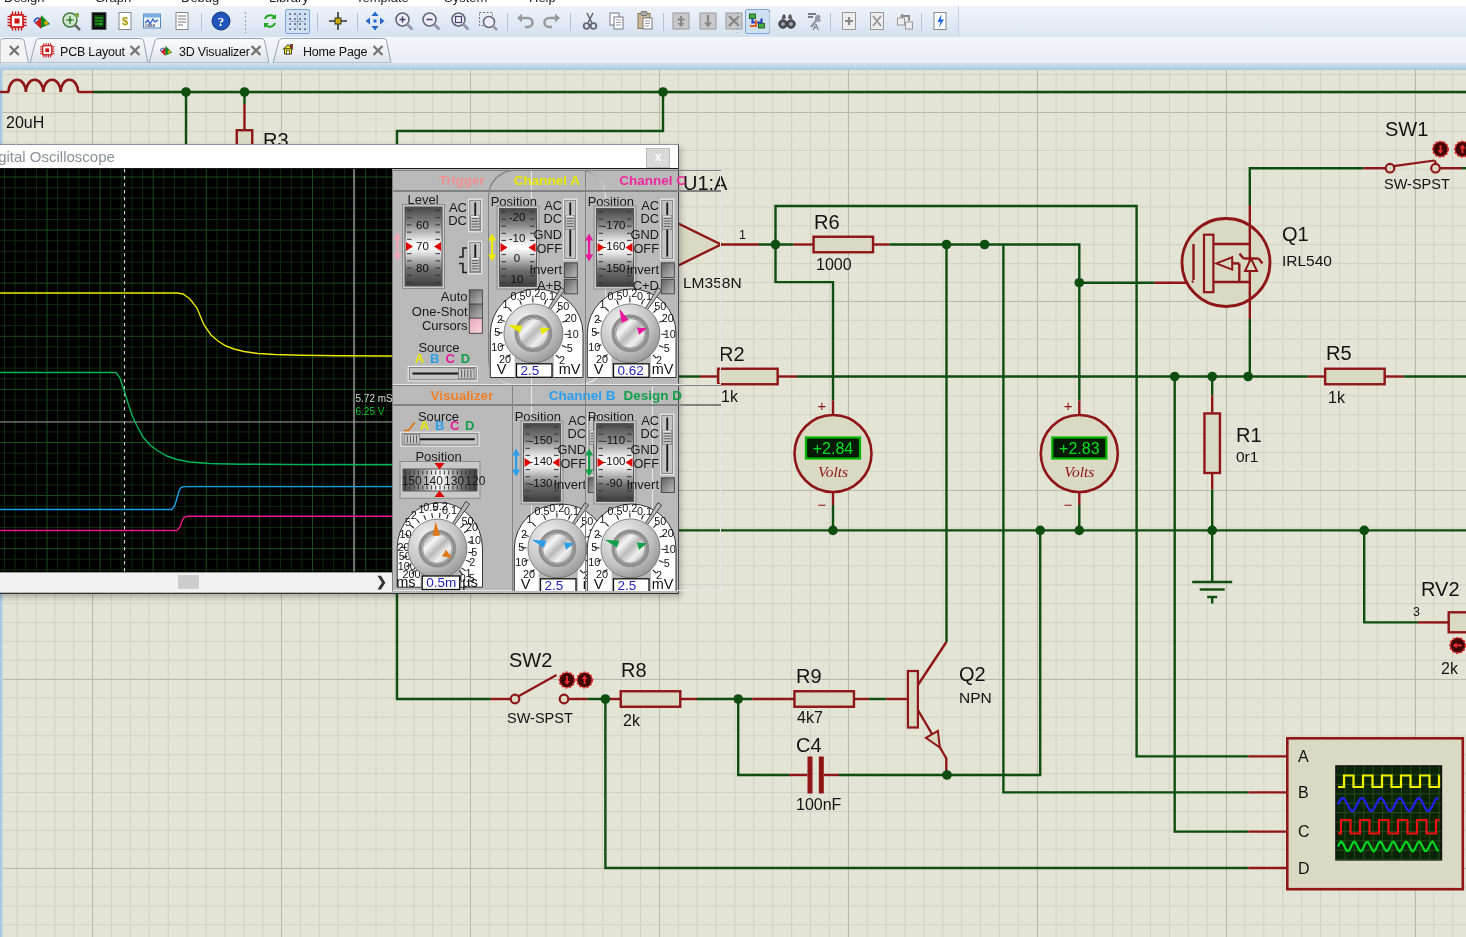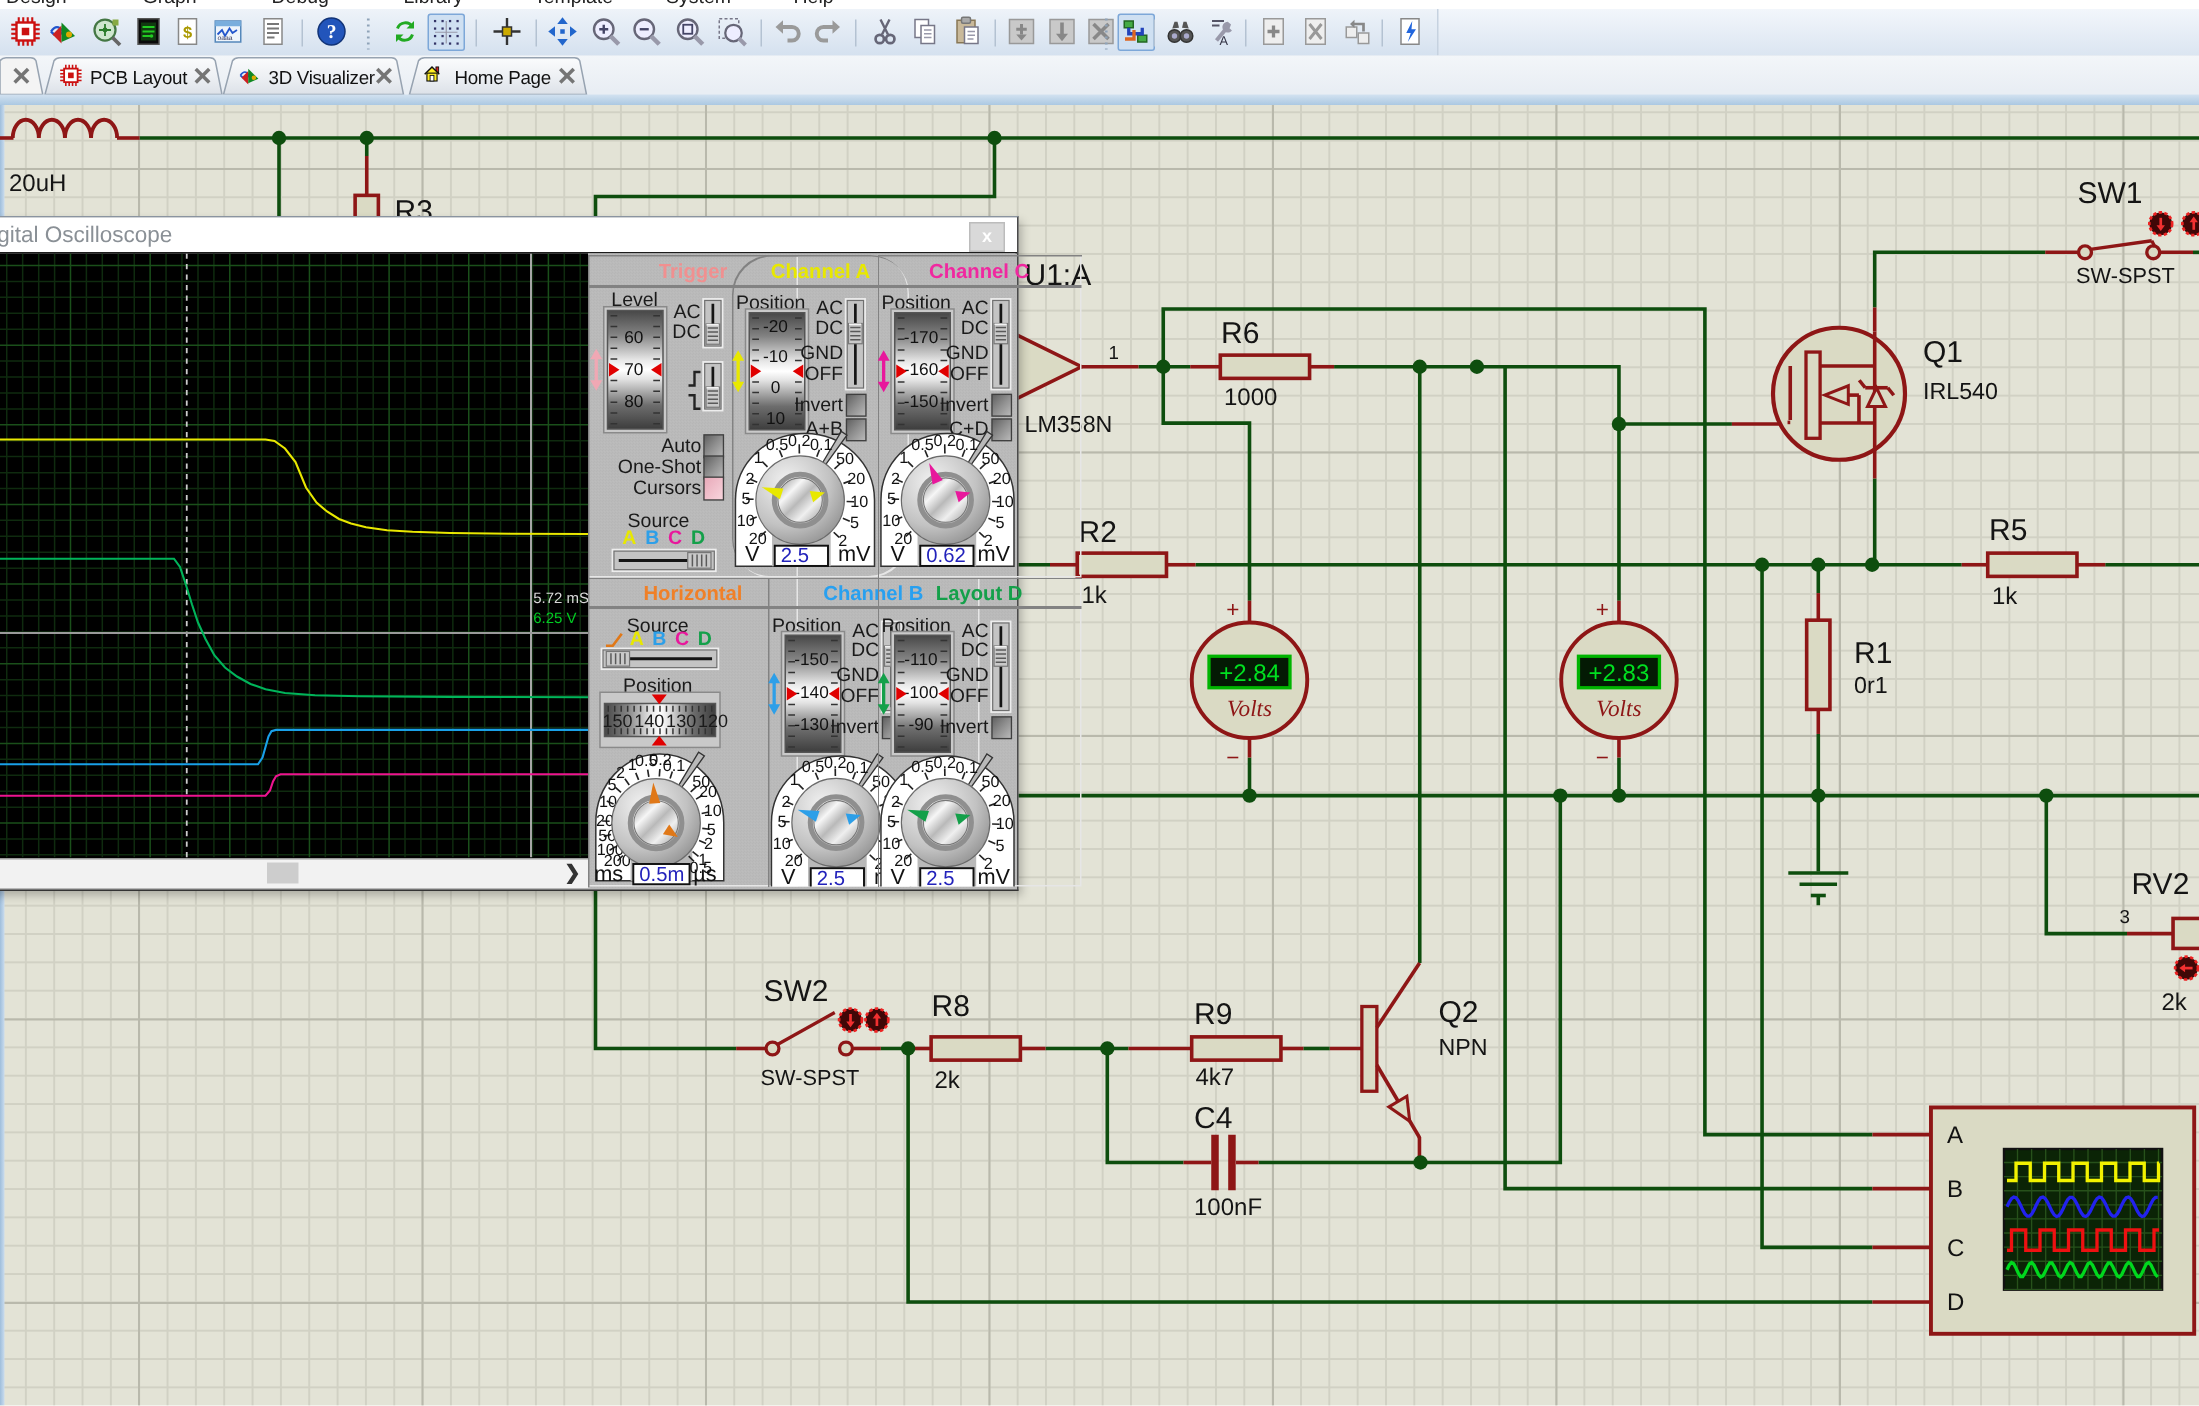--- a/index.html
+++ b/index.html
@@ -1153,21 +1153,21 @@
             <circle cx="45.4" cy="163.4" r="29.5" fill="url(#kg12)" stroke="#6a6a6a" stroke-width="0.8"></circle>
             <circle cx="45.4" cy="163.4" r="17.2" fill="none" stroke="#8f8f8f" stroke-width="3.4"></circle>
             <circle cx="45.4" cy="163.4" r="14.8" fill="url(#ki13)" stroke="#777" stroke-width="0.7"></circle>
             <path d="M34.418110636953394,138.73427264364977 L36.72236726923172,153.0584000178938 L43.52116313703912,150.03138107198882 Z" fill="#e8189c"></path>
             <path d="M61.94407227816051,158.34196950829667 L51.835912574248695,157.39841443145002 L54.09165739723721,164.77662329235403 Z" fill="#e8189c"></path>
             <rect x="28.5" y="193.8" width="35.5" height="13.5" fill="#fff" stroke="#111" stroke-width="1.3"></rect>
             <text x="32.5" y="204.8" font-size="13.5" fill="#2222bb" text-anchor="start" font-family="Liberation Sans,sans-serif">0.62</text>
           </svg>
         </div>
         <div class="panel" style="left: 0px; top: 215.5px; width: 96px; height: 206px;">
-          <div class="phead" style="color: rgb(240, 128, 40);"><span>Horizontal</span></div>
+          <div class="phead" style="color: rgb(240, 128, 40);"><span>Visualizer</span></div>
           <svg width="96" height="206" style="position:absolute;left:0;top:0;">
             <defs>
               <linearGradient id="mg14" x1="0" y1="0" x2="1" y2="0">
                 <stop offset="0" stop-color="#474747"></stop>
                 <stop offset="0.2" stop-color="#828282"></stop>
                 <stop offset="0.42" stop-color="#e8e8e8"></stop>
                 <stop offset="0.5" stop-color="#ffffff"></stop>
                 <stop offset="0.58" stop-color="#e2e2e2"></stop>
                 <stop offset="0.8" stop-color="#6d6d6d"></stop>
                 <stop offset="1" stop-color="#3d3d3d"></stop>
@@ -1415,21 +1415,21 @@
             <circle cx="45.4" cy="163.4" r="29.5" fill="url(#kg19)" stroke="#6a6a6a" stroke-width="0.8"></circle>
             <circle cx="45.4" cy="163.4" r="17.2" fill="none" stroke="#8f8f8f" stroke-width="3.4"></circle>
             <circle cx="45.4" cy="163.4" r="14.8" fill="url(#ki20)" stroke="#777" stroke-width="0.7"></circle>
             <path d="M19.810252929741182,154.78809864895211 L31.91389730782535,162.78759966025507 L34.28765902478503,155.73410944178315 Z" fill="#2d9fe8"></path>
             <path d="M61.94407227816051,158.34196950829667 L51.835912574248695,157.39841443145002 L54.09165739723721,164.77662329235403 Z" fill="#2d9fe8"></path>
             <rect x="28.5" y="193.8" width="35.5" height="13.5" fill="#fff" stroke="#111" stroke-width="1.3"></rect>
             <text x="32.5" y="204.8" font-size="13.5" fill="#2222bb" text-anchor="start" font-family="Liberation Sans,sans-serif">2.5</text>
           </svg>
         </div>
         <div class="panel" style="left: 192.5px; top: 215.5px; width: 92.5px; height: 206px;">
-          <div class="phead" style="color: rgb(20, 160, 74);"><span>Layout D</span></div>
+          <div class="phead" style="color: rgb(20, 160, 74);"><span>Design D</span></div>
           <svg width="92.5" height="206" style="position:absolute;left:0;top:0;">
             <defs>
               <linearGradient id="mg21" x1="0" y1="0" x2="0" y2="1">
                 <stop offset="0" stop-color="#474747"></stop>
                 <stop offset="0.2" stop-color="#828282"></stop>
                 <stop offset="0.42" stop-color="#e8e8e8"></stop>
                 <stop offset="0.5" stop-color="#ffffff"></stop>
                 <stop offset="0.58" stop-color="#e2e2e2"></stop>
                 <stop offset="0.8" stop-color="#6d6d6d"></stop>
                 <stop offset="1" stop-color="#3d3d3d"></stop>

